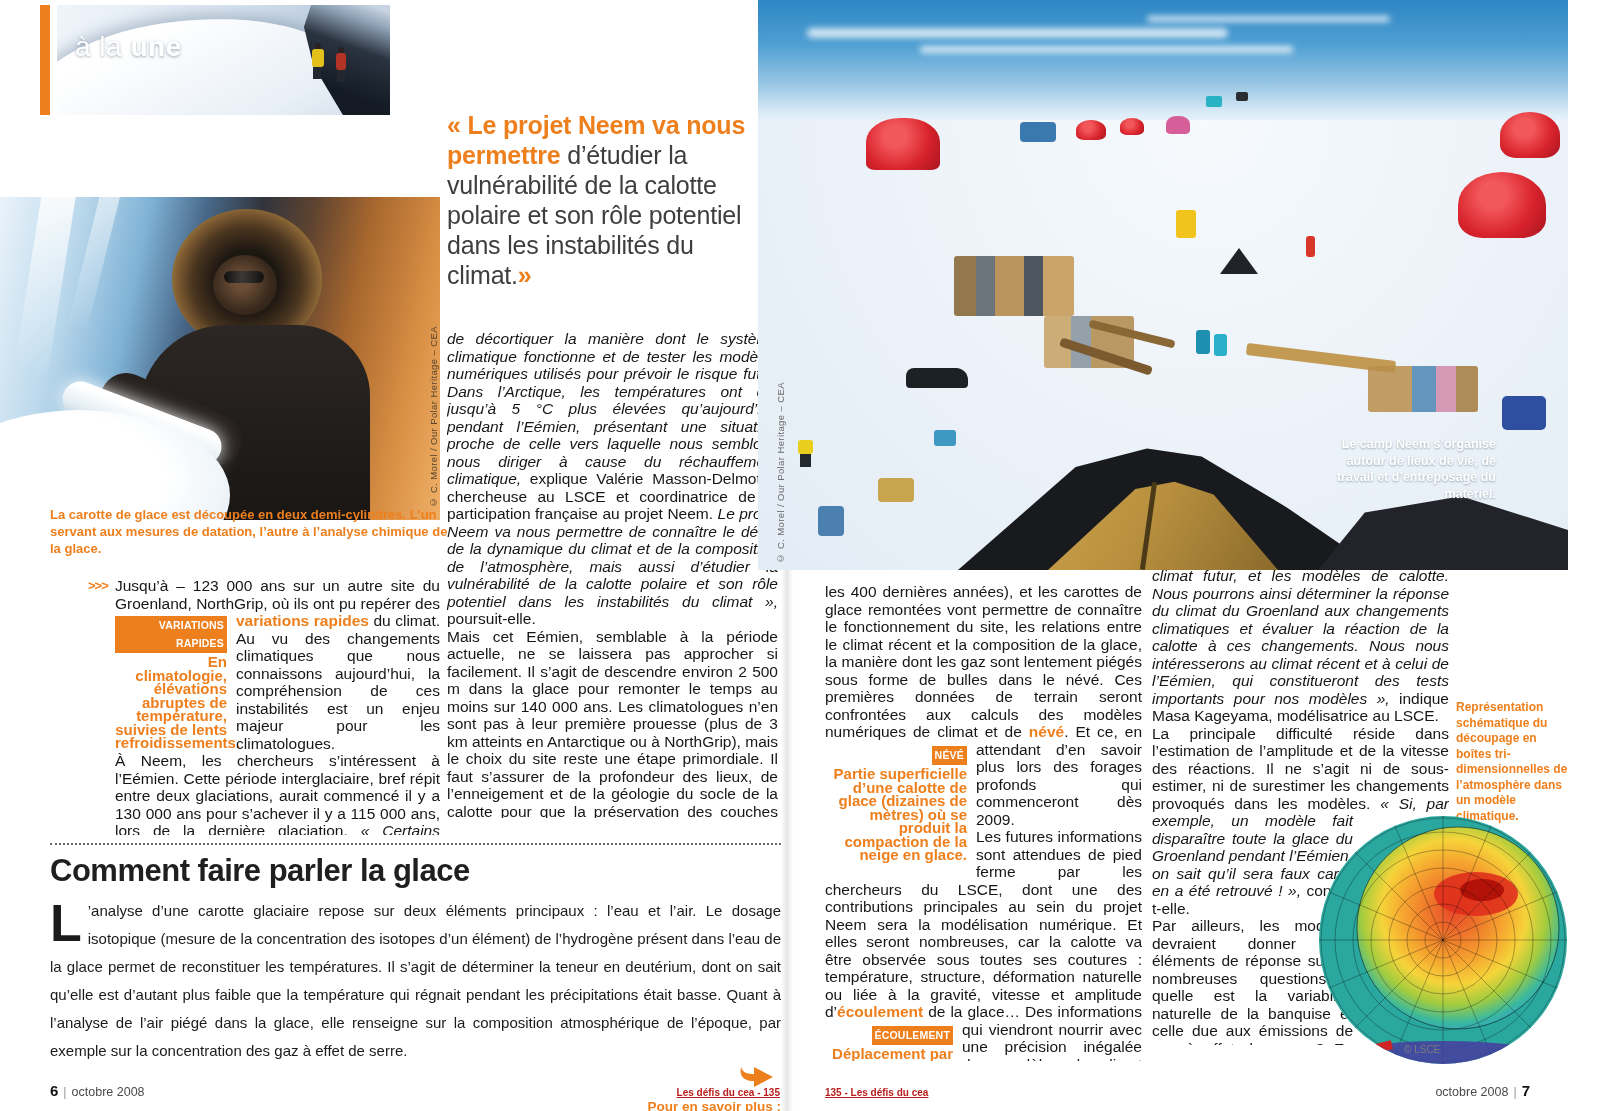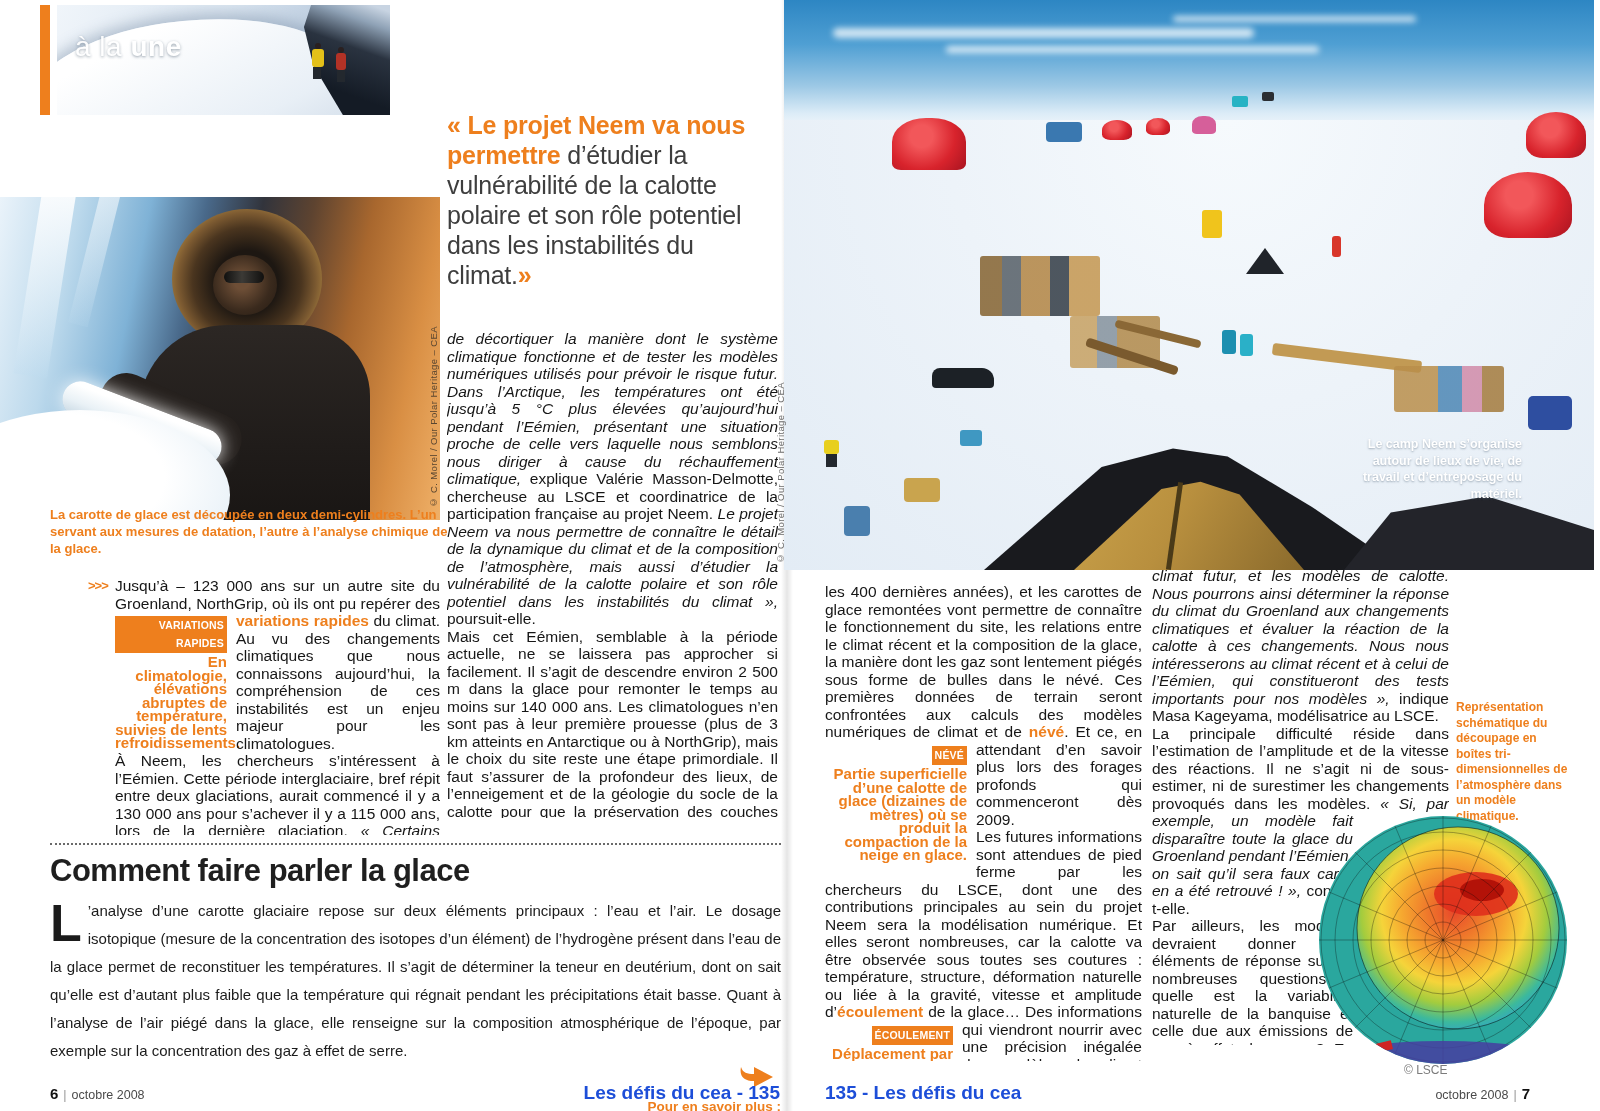--- a/index.html
+++ b/index.html
@@ -82,27 +82,27 @@
   .dropcap { float:left; font-size:52px; line-height:44px; font-weight:600; padding:4px 6px 0 0; color:#1b1b1b; }
   .more { display:flex; align-items:flex-end; gap:10px; font-size:13.5px;flex-direction:column; }
   .more .lbl { color:#ee7f1d; font-weight:700; }
   .more .txt { color:#1b1b1b; font-weight:700; }
   .more .txt .it { font-weight:700; }
   
   .footer { top:1082px; display:flex; justify-content:space-between; align-items:baseline; font-size:12.5px; color:#4a4a4a; }
   .footer-l { left:50px; width:730px; }
   .footer-r { left:825px; width:705px; }
   .pgnum { font-weight:700; font-size:15px; color:#111; }
-  .issue { font-weight:700; font-size:19px; color:#1d4ed8; }
+  .issue { font-weight:700; font-size:10px; color:#b91c1c;text-decoration:underline; }
   .fsep { margin:0 5px; color:#999; }
   
   .gutter { left:781px; top:0; width:12px; height:1111px;
     background:linear-gradient(90deg,rgba(0,0,0,0),rgba(0,0,0,.10) 50%,rgba(0,0,0,0)); }
   
-  .photo-r { left:784px; top:0; width:810px; height:570px; overflow:hidden; background:#be185d; }
+  .photo-r { left:758px; top:0; width:810px; height:570px; overflow:hidden; background:#be185d; }
   .sky { position:absolute; left:0; top:0; width:100%; height:126px;
     background:linear-gradient(180deg,#2d86c3 0%,#4f9fd3 35%,#9cc8e5 68%,#dcecf7 90%,#eef5fa 100%); }
   .cloud { position:absolute; height:10px; border-radius:6px; background:rgba(255,255,255,.75); filter:blur(3px); }
   .snowfield { position:absolute; left:0; top:120px; width:100%; height:450px;
     background:radial-gradient(ellipse at 55% 0%, #f6fafd 0%, #edf3f9 45%, #e3ecf5 100%); }
   .tent { position:absolute; background:radial-gradient(circle at 40% 35%, #f2575a 20%, #d8232c 60%, #a81420 100%); }
   .tent-arch { border-radius:46% 46% 12% 12%; }
   .tent-dome { border-radius:50% 50% 28% 28%; }
   .sprite { position:absolute; }
   .tarp { position:absolute; left:200px; top:438px; width:420px; height:132px;
@@ -117,21 +117,21 @@
     color:#fff; text-align:right; line-height:16.5px; text-shadow:0 1px 2px rgba(80,100,120,.5); }
   
   .col-r1 { left:825px; top:583px; width:317px; height:478px; overflow:hidden; }
   .col-r2 { left:1152px; top:567px; width:297px; height:478px; overflow:hidden; }
   .defbox-r1 { width:142px; }
   .defbox-r2 { width:128px; }
   .globe-spacer { display:block; float:right; width:96px; height:400px; }
   .margin-cap { left:1456px; top:700px; width:116px; font-size:12px; font-weight:700;
     color:#ee7f1d; line-height:15.5px; }
   .globe { left:1290px; top:810px; width:306px; height:258px; }
-  .globe-credit { left:1404px; top:1044px; font-size:12px; color:#7c7c7c;margin-top:19px; }
+  .globe-credit { left:1404px; top:1044px; font-size:10px; color:#7c7c7c; }
 </style>
 </head>
 <body>
 
 <div class="spread">
 
   <div class="abs tab-bar"></div>
 
   <div class="abs banner">
     <div class="banner-drift"></div>

